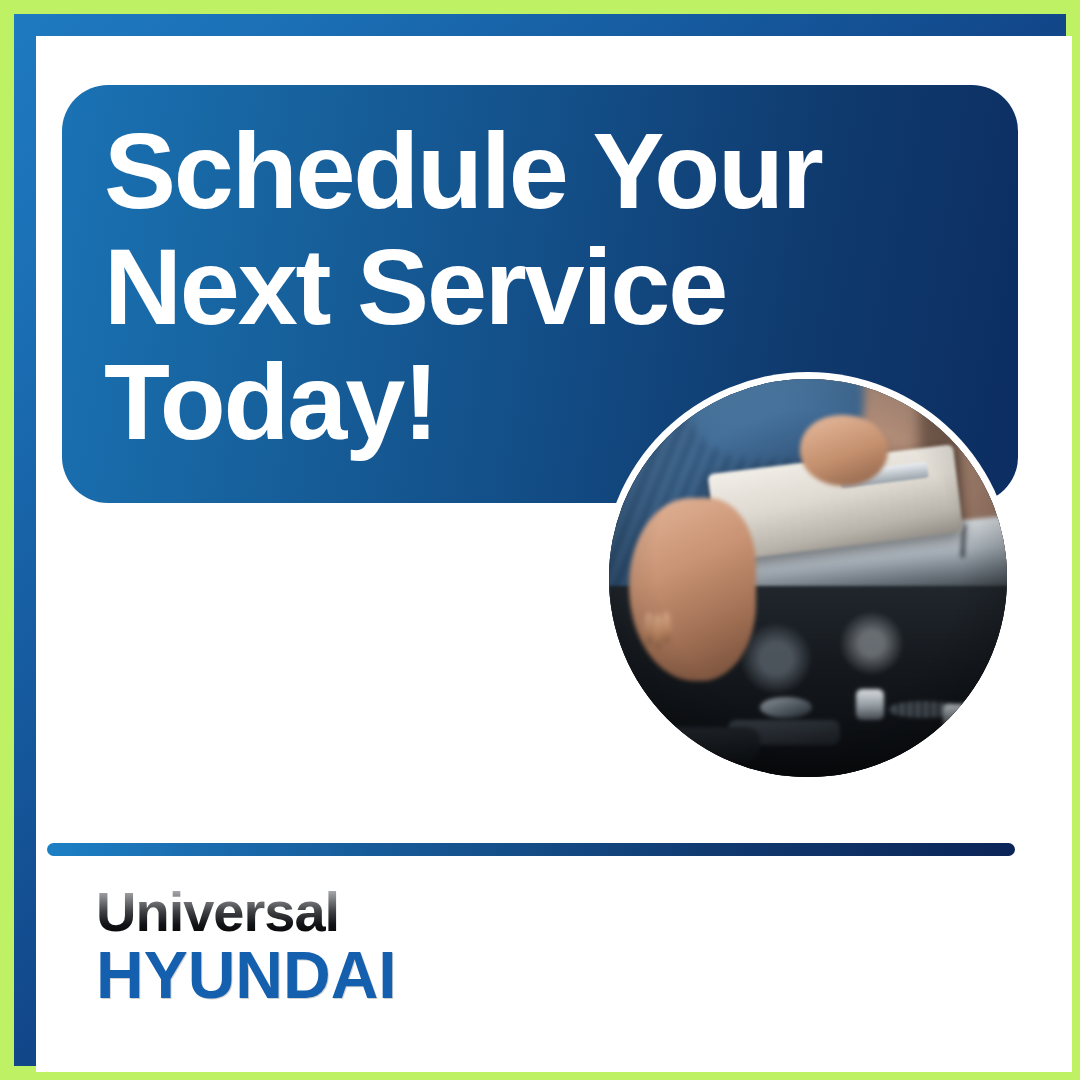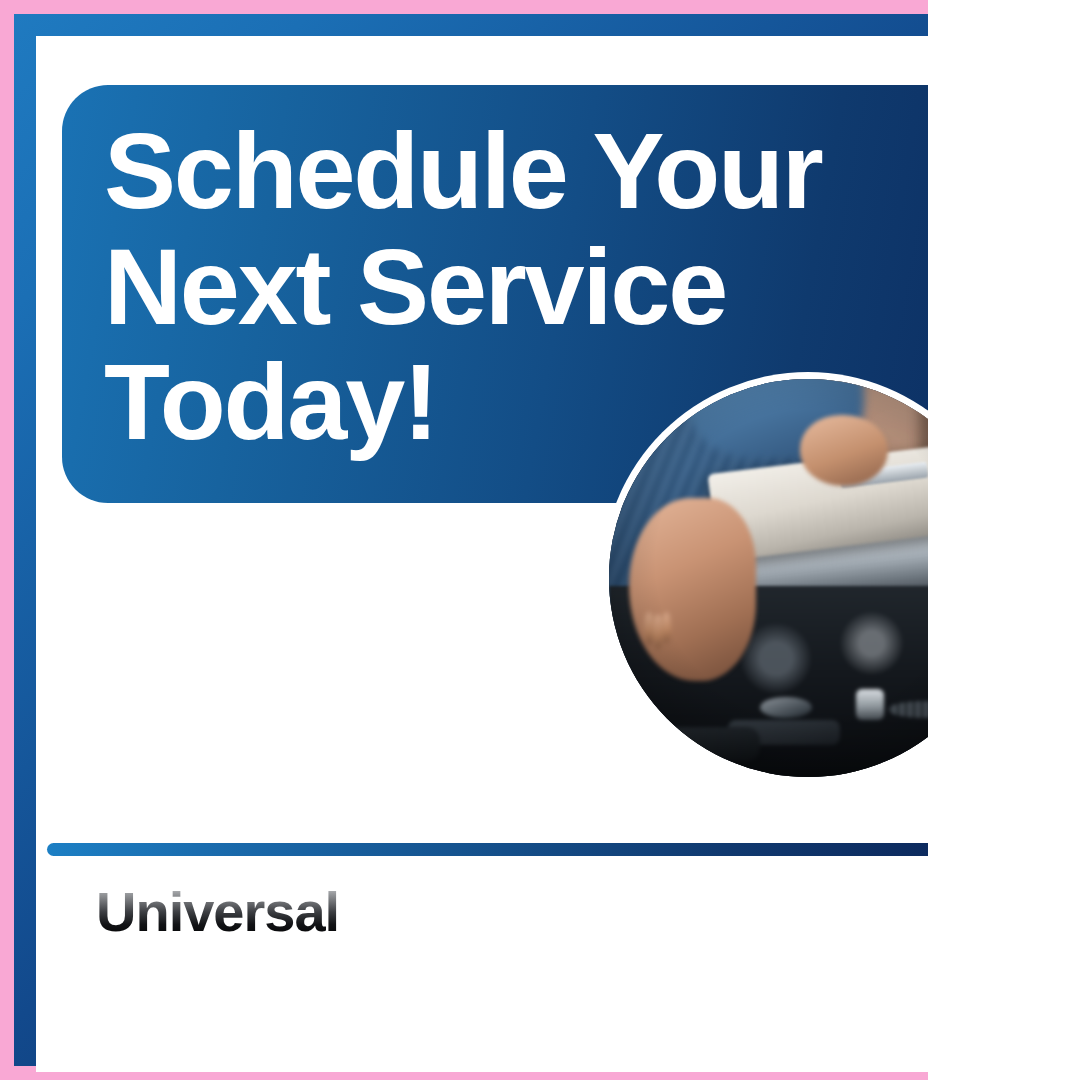--- a/index.html
+++ b/index.html
@@ -2,23 +2,23 @@
 <html><head>
 <meta charset="utf-8">
 <style>
   html, body {
     margin: 0;
     padding: 0;
     background: #ffffff;
   }
   #poster {
     position: relative;
-    width: 928px;
+    width: 1080px;
     height: 1080px;
-    background: #f9a8d4;
+    background: #bef264;
     overflow: hidden;
     font-family: "Liberation Sans", sans-serif;
   }
 
   
   #frame-outer {
     position: absolute;
     left: 14px;
     top: 14px;
     width: 1052px;
@@ -292,15 +292,16 @@
       </div>
       <div class="ph" id="ph-vignette"></div>
     </div>
   </div>
 
 
   <div id="divider"></div>
 
   <div id="logo">
     <div id="logo-universal">Universal</div>
+    <div id="logo-hyundai">HYUNDAI</div>
   </div>
 
 </div>
 
 </body></html>

